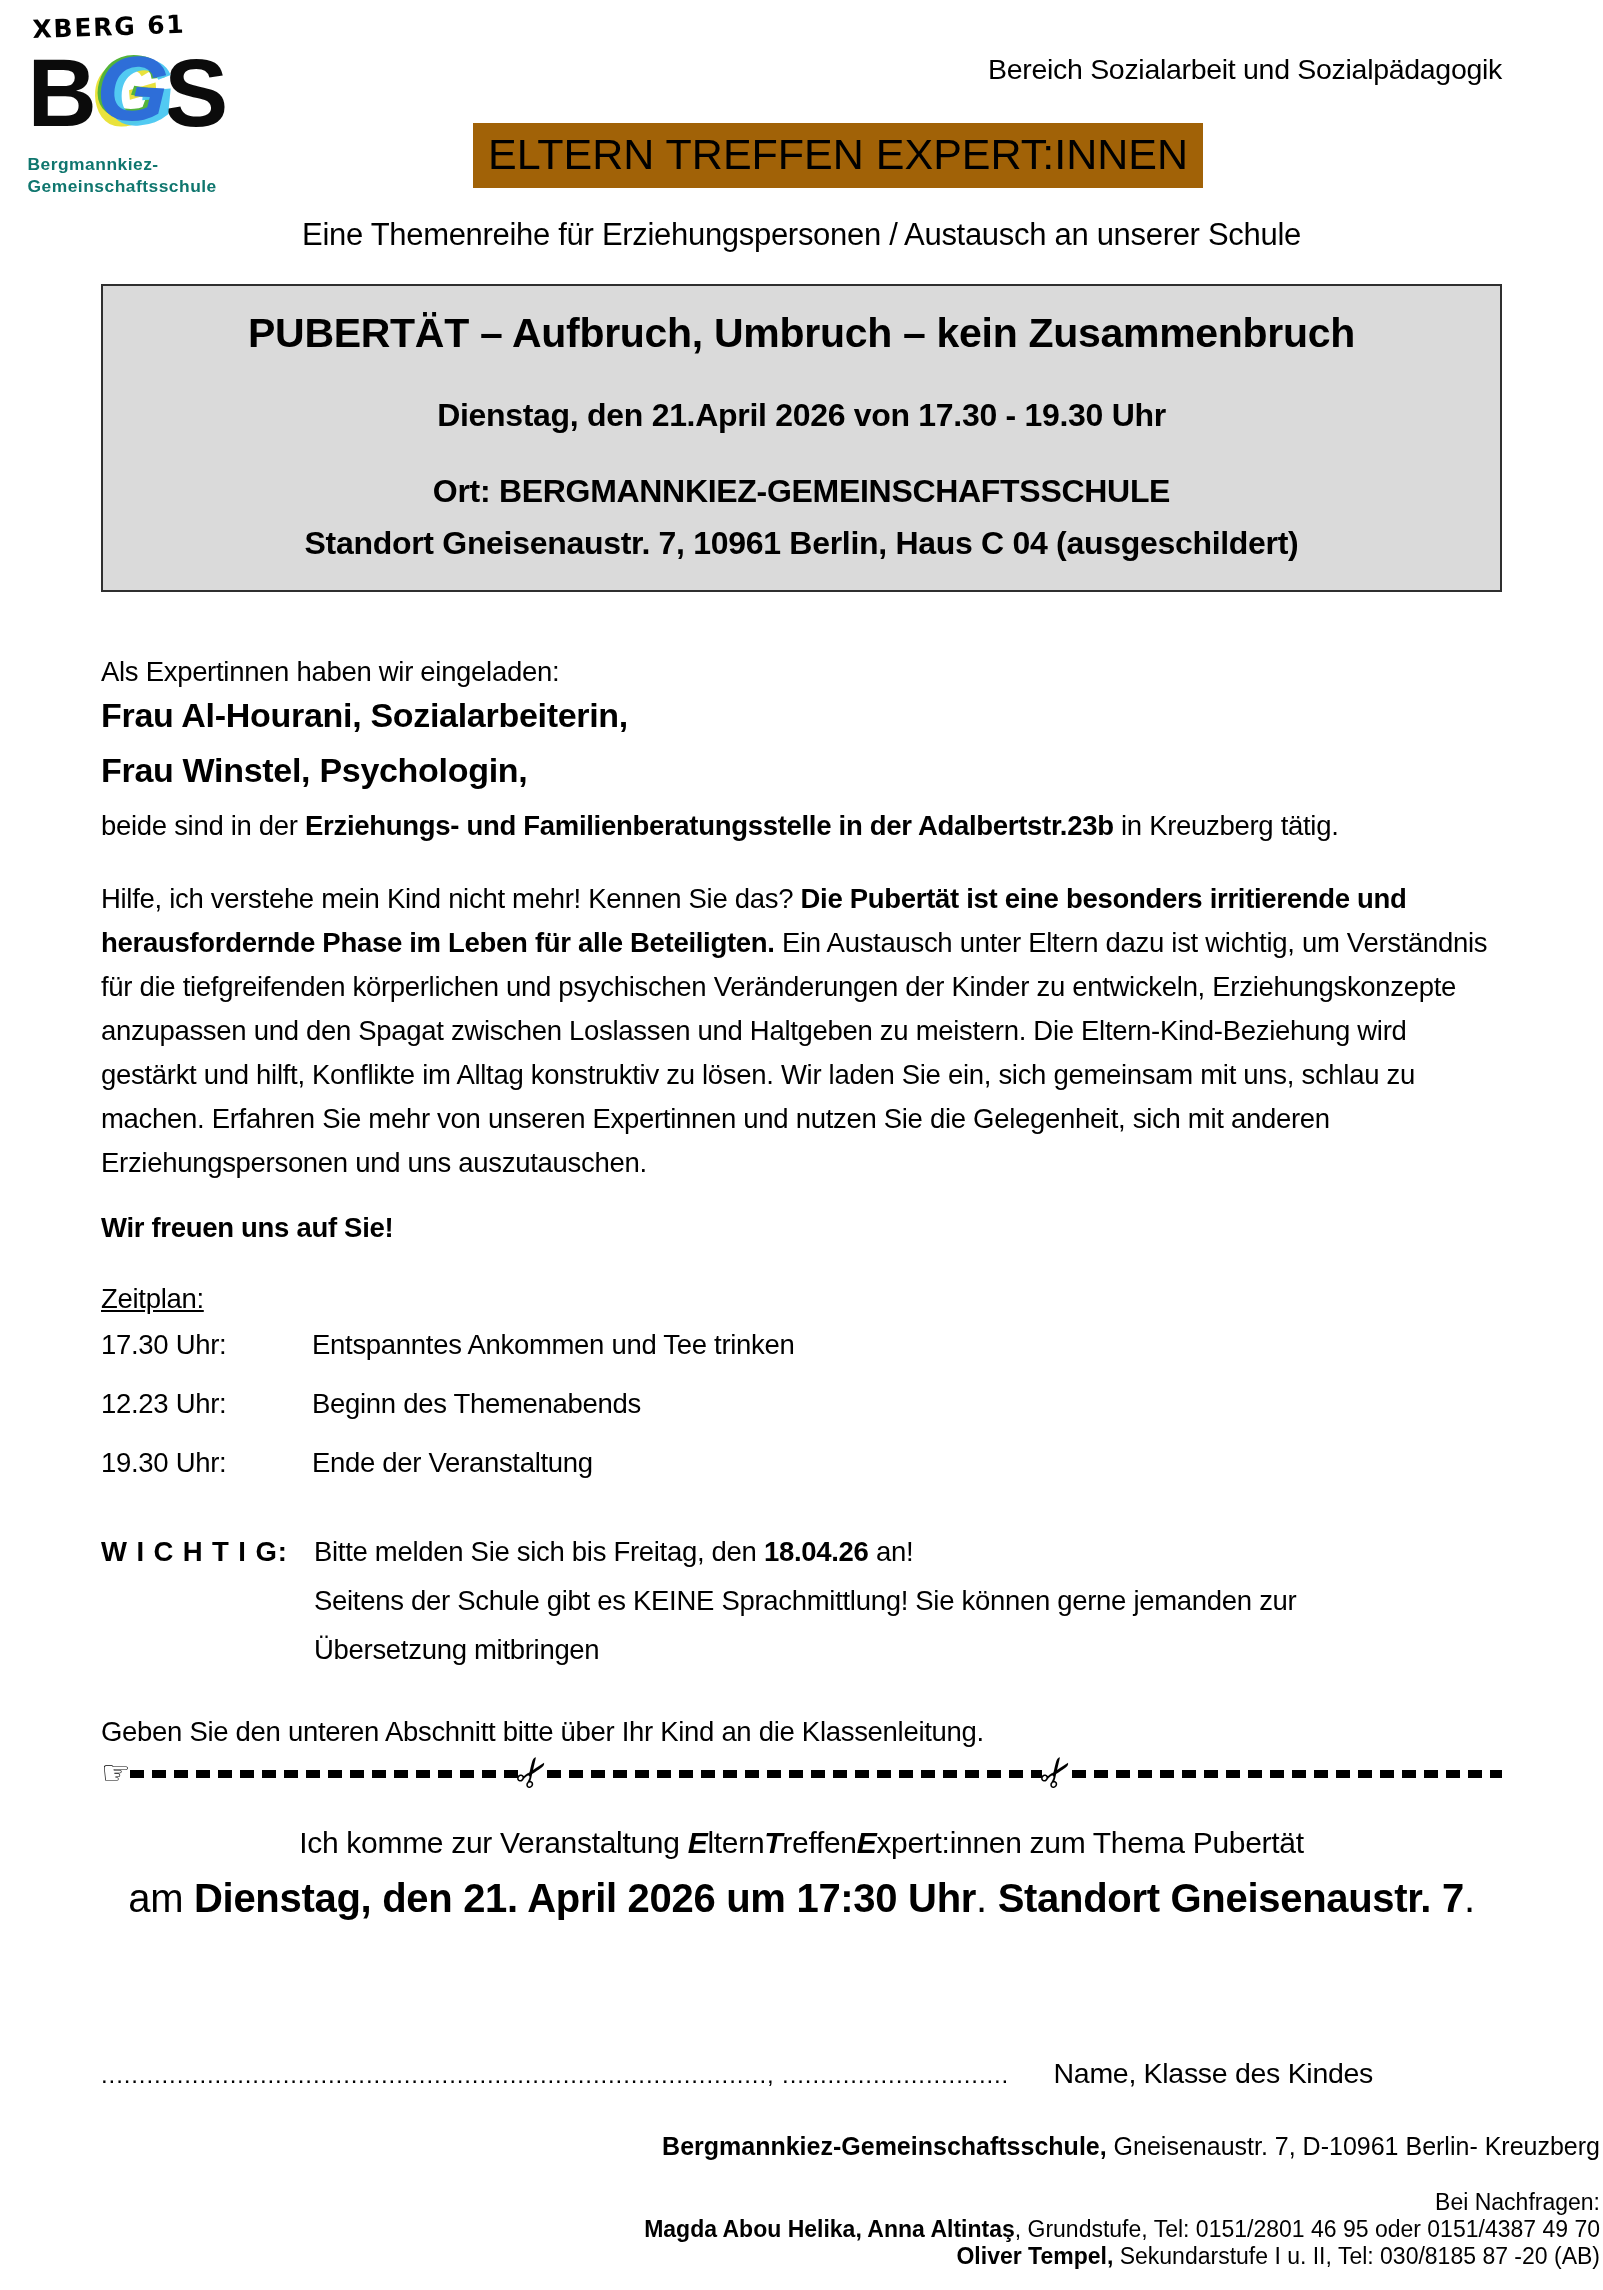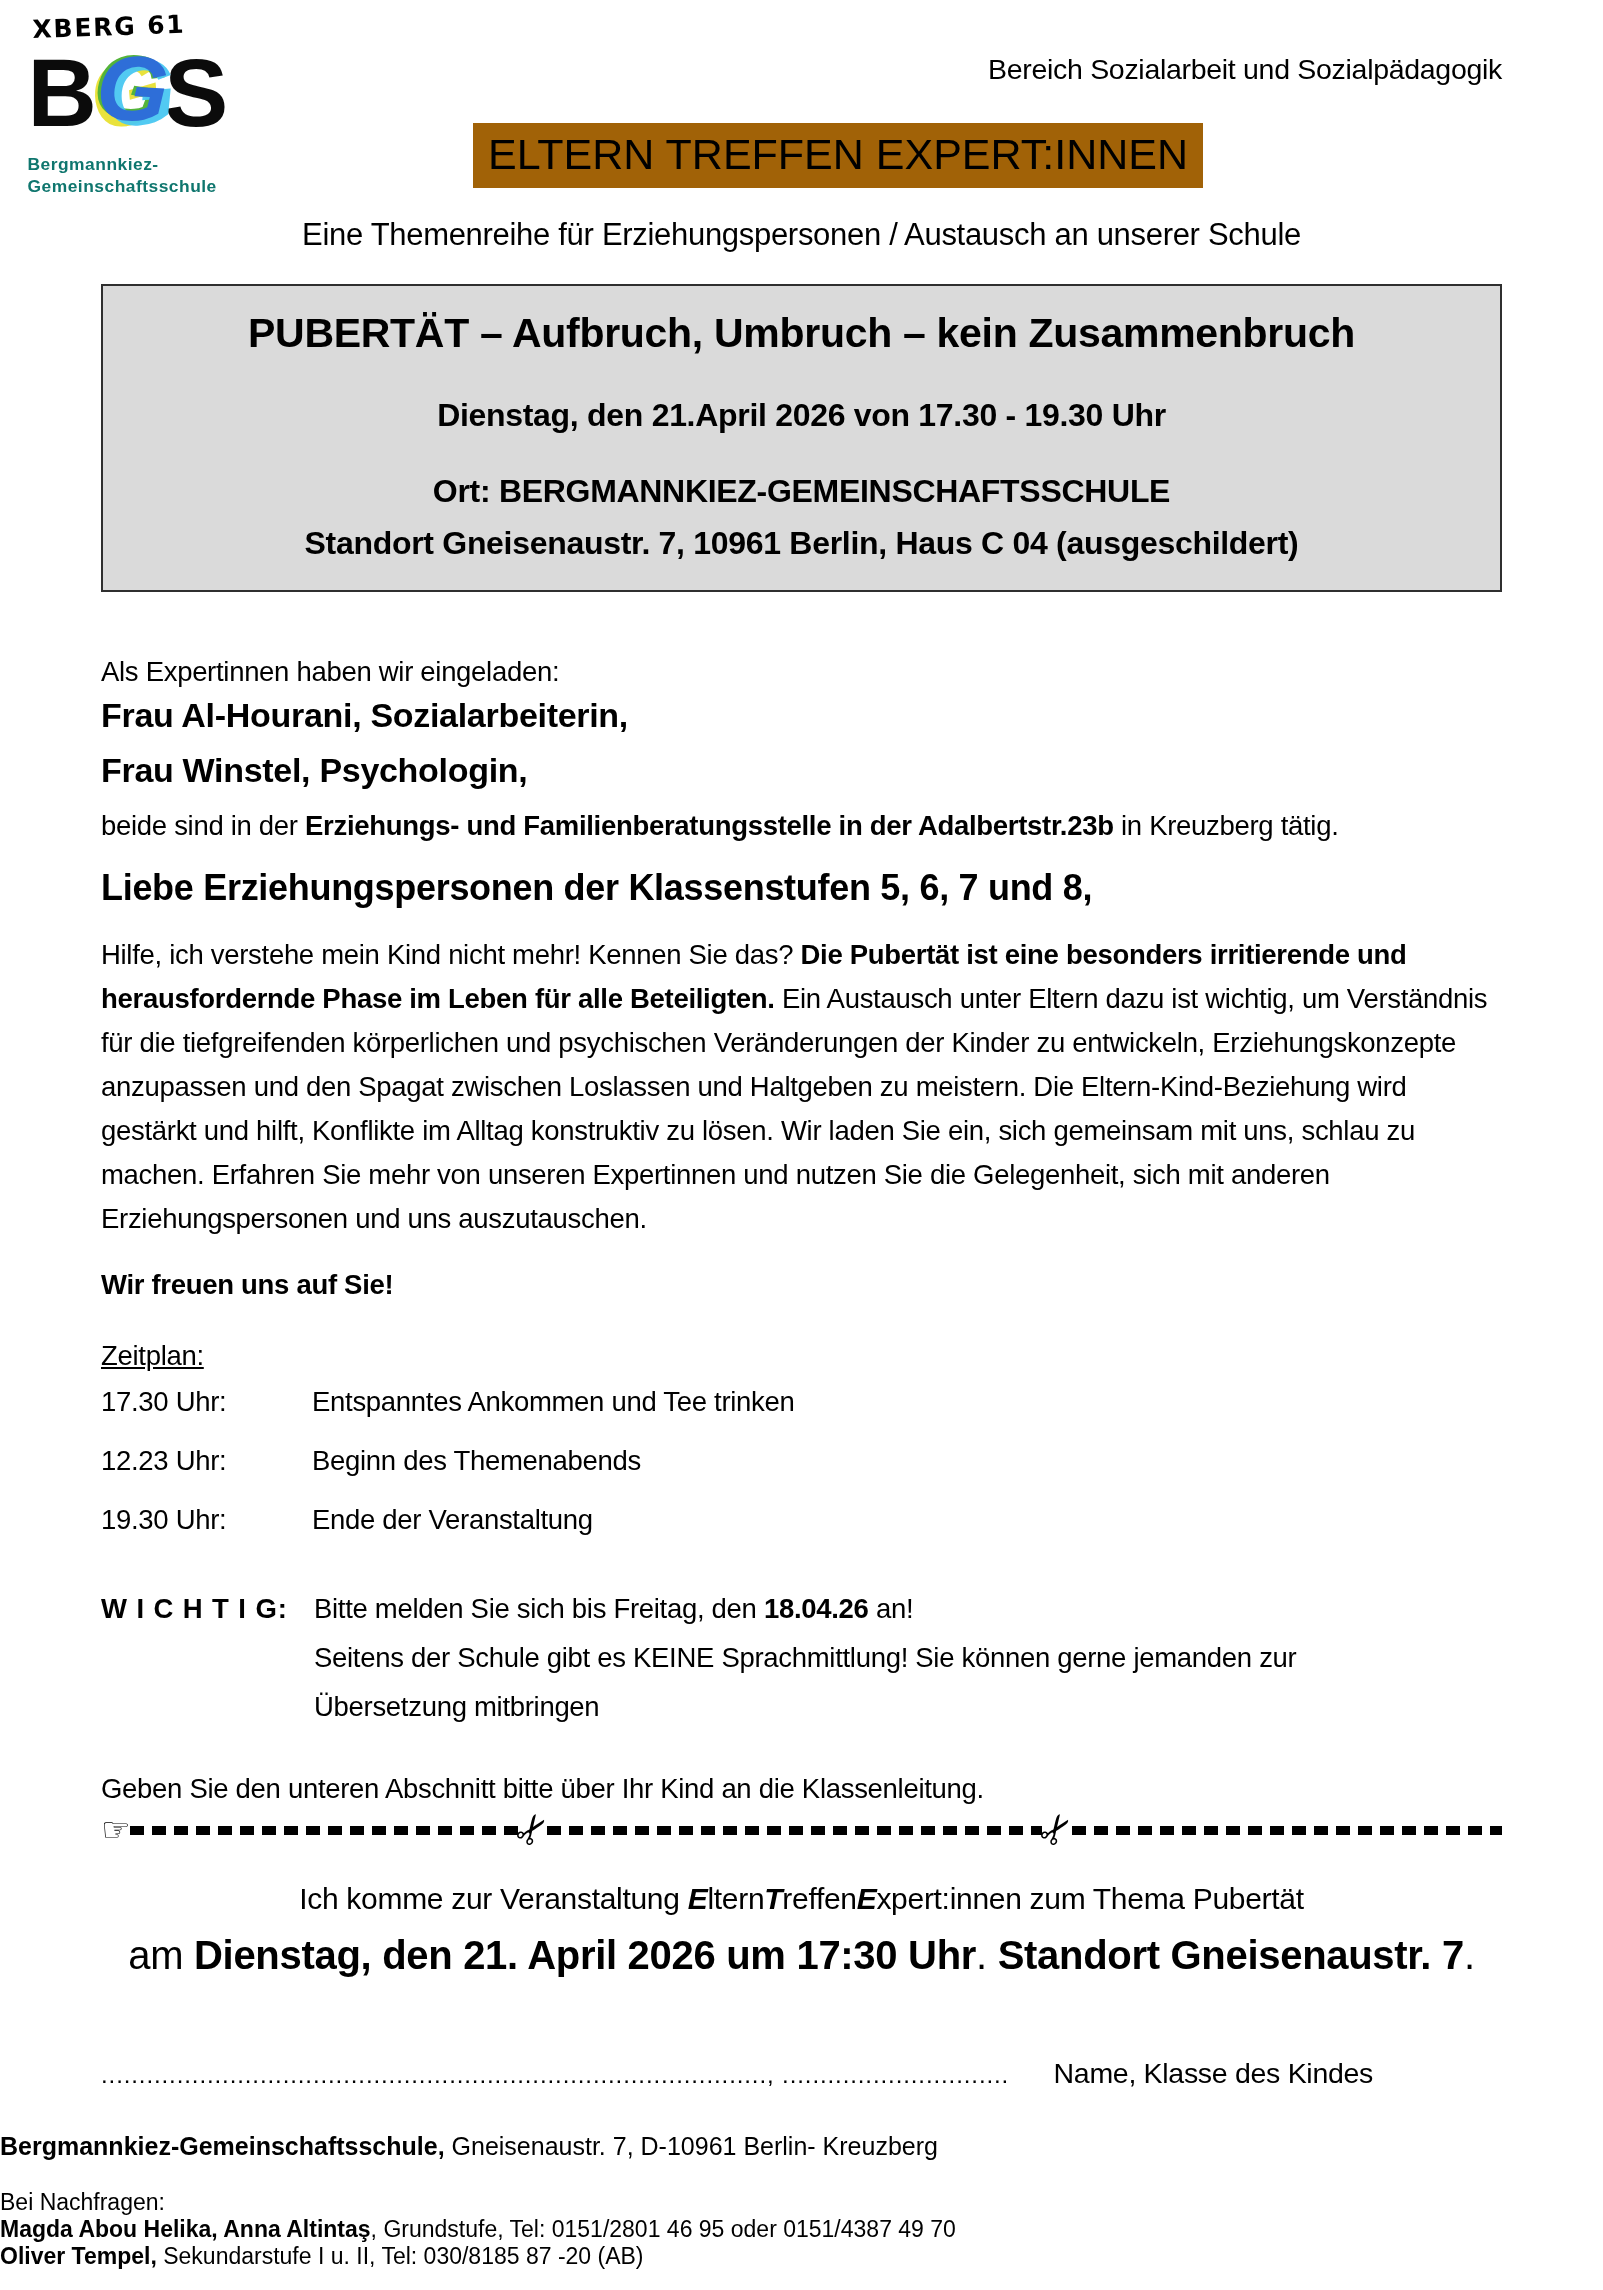--- a/index.html
+++ b/index.html
@@ -77,21 +77,21 @@
   .confirm1 .etx { font-weight:bold; font-style:italic; }
   .confirm2 { margin-top:16.5px; text-align:center; font-size:40px; }
 
   
   .signature-row { position:absolute; left:101px; right:101px; top:2057px;
                    display:flex; justify-content:space-between; align-items:flex-end;
                    padding-right:129px; font-size:28.5px; }
   .sig-dots { letter-spacing:0.9px; font-size:24px; line-height:31px; white-space:nowrap; overflow:hidden; max-width:918px; }
 
   
-  .footer { position:absolute; left:0; right:16px; top:2132px; text-align:left; letter-spacing:0; }
+  .footer { position:absolute; left:0; right:3px; top:2132px; text-align:right; letter-spacing:0; }
   .footer-school { font-size:25px; }
   .footer-inq { margin-top:27.5px; font-size:23px; }
   .footer-line { font-size:23px; line-height:27px; }
 </style>
 </head>
 <body>
 
 <div class="page">
 
   <div class="logo">
@@ -123,21 +123,20 @@
     <div class="event-datetime">Dienstag, den 21.April 2026 von 17.30 - 19.30 Uhr</div>
     <div class="event-loc1">Ort: BERGMANNKIEZ-GEMEINSCHAFTSSCHULE</div>
     <div class="event-loc2">Standort Gneisenaustr. 7, 10961 Berlin, Haus C 04 (ausgeschildert)</div>
   </div>
 
   <div class="experts-intro">Als Expertinnen haben wir eingeladen:</div>
   <div class="expert-line">Frau Al-Hourani, Sozialarbeiterin,</div>
   <div class="expert-line">Frau Winstel, Psychologin,</div>
   <div class="experts-both"><span>beide sind in der </span><b>Erziehungs- und Familienberatungsstelle in der Adalbertstr.23b</b><span> in Kreuzberg tätig.</span></div>
 
-  <div class="salutation">Liebe Erziehungspersonen der Klassenstufen 5, 6, 7 und 8,</div>
 
   <div class="body-p"><span>Hilfe, ich verstehe mein Kind nicht mehr! Kennen Sie das? </span><b>Die Pubertät ist eine besonders irritierende und herausfordernde Phase im Leben für alle Beteiligten.</b><span> Ein Austausch unter Eltern dazu ist wichtig, um Verständnis für die tiefgreifenden körperlichen und psychischen Veränderungen der Kinder zu entwickeln, Erziehungskonzepte anzupassen und den Spagat zwischen Loslassen und Haltgeben zu meistern. Die Eltern-Kind-Beziehung wird gestärkt und hilft, Konflikte im Alltag konstruktiv zu lösen. Wir laden Sie ein, sich gemeinsam mit uns, schlau zu machen. Erfahren Sie mehr von unseren Expertinnen und nutzen Sie die Gelegenheit, sich mit anderen Erziehungspersonen und uns auszutauschen.</span></div>
 
   <div class="closing">Wir freuen uns auf Sie!</div>
 
   <div class="zeitplan-h">Zeitplan:</div>
   <div class="sched-row">
     <div class="sched-time">17.30 Uhr:</div>
     <div class="sched-act">Entspanntes Ankommen und Tee trinken</div>
   </div>

